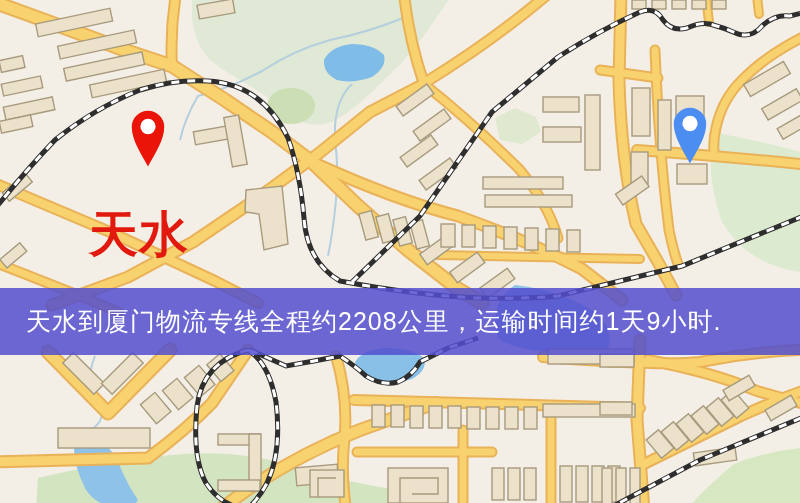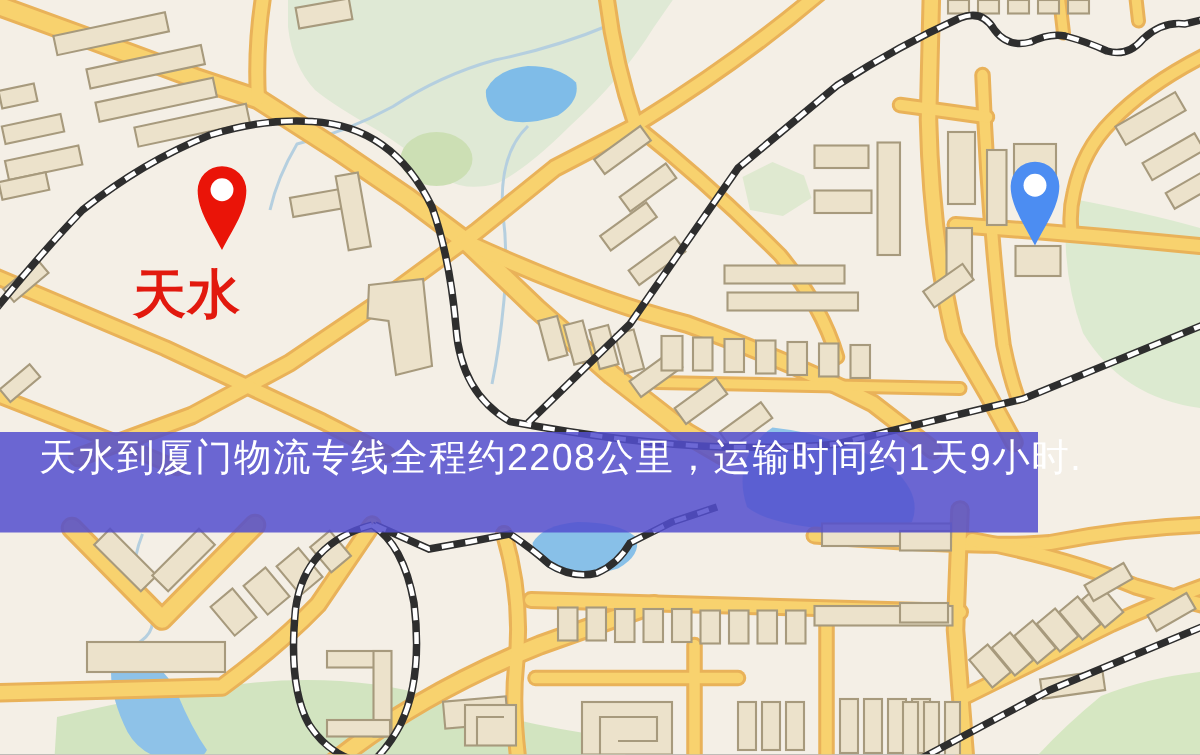--- a/index.html
+++ b/index.html
@@ -7,30 +7,30 @@
     position:relative;width:800px;height:503px;overflow:hidden;
     font-family:"Liberation Sans", sans-serif;
     background:#f4efe6;
   }
   .stage svg.map{position:absolute;left:0;top:0;}
   .pin{position:absolute;width:42px;height:66px;}
   .pin svg{display:block;width:100%;height:100%;}
   .pin-origin{left:127px;top:104px;}
   .pin-dest{left:669px;top:101px;}
   .map-label{
-    position:absolute;font-size:35px;line-height:1;font-weight:bold;
-    font-family:Liberation Mono, monospace;
-    white-space:nowrap;user-select:none;
+    position:absolute;font-size:49px;line-height:1;font-weight:bold;
+    font-family:Liberation Sans, sans-serif;
+    white-space:nowrap;user-select:none;margin-top:28px;
   }
   .label-origin{left:89px;top:182px;color:#e2190e;letter-spacing:1px;}
   .label-dest{left:642px;top:179px;color:#232ad4;letter-spacing:3px;}
   .banner{
-    position:absolute;left:0;top:288px;width:692px;height:67px;
+    position:absolute;left:0;top:288px;width:800px;height:67px;
     background:rgba(82,78,206,0.85);
-    display:flex;
+    display:flex;align-items:center;
   }
   .banner span{
     color:#ffffff;font-size:25px;padding-left:26px;letter-spacing:1px;
     white-space:nowrap;
   }
 </style>
 </head>
 <body>
 
 <div class="stage">

